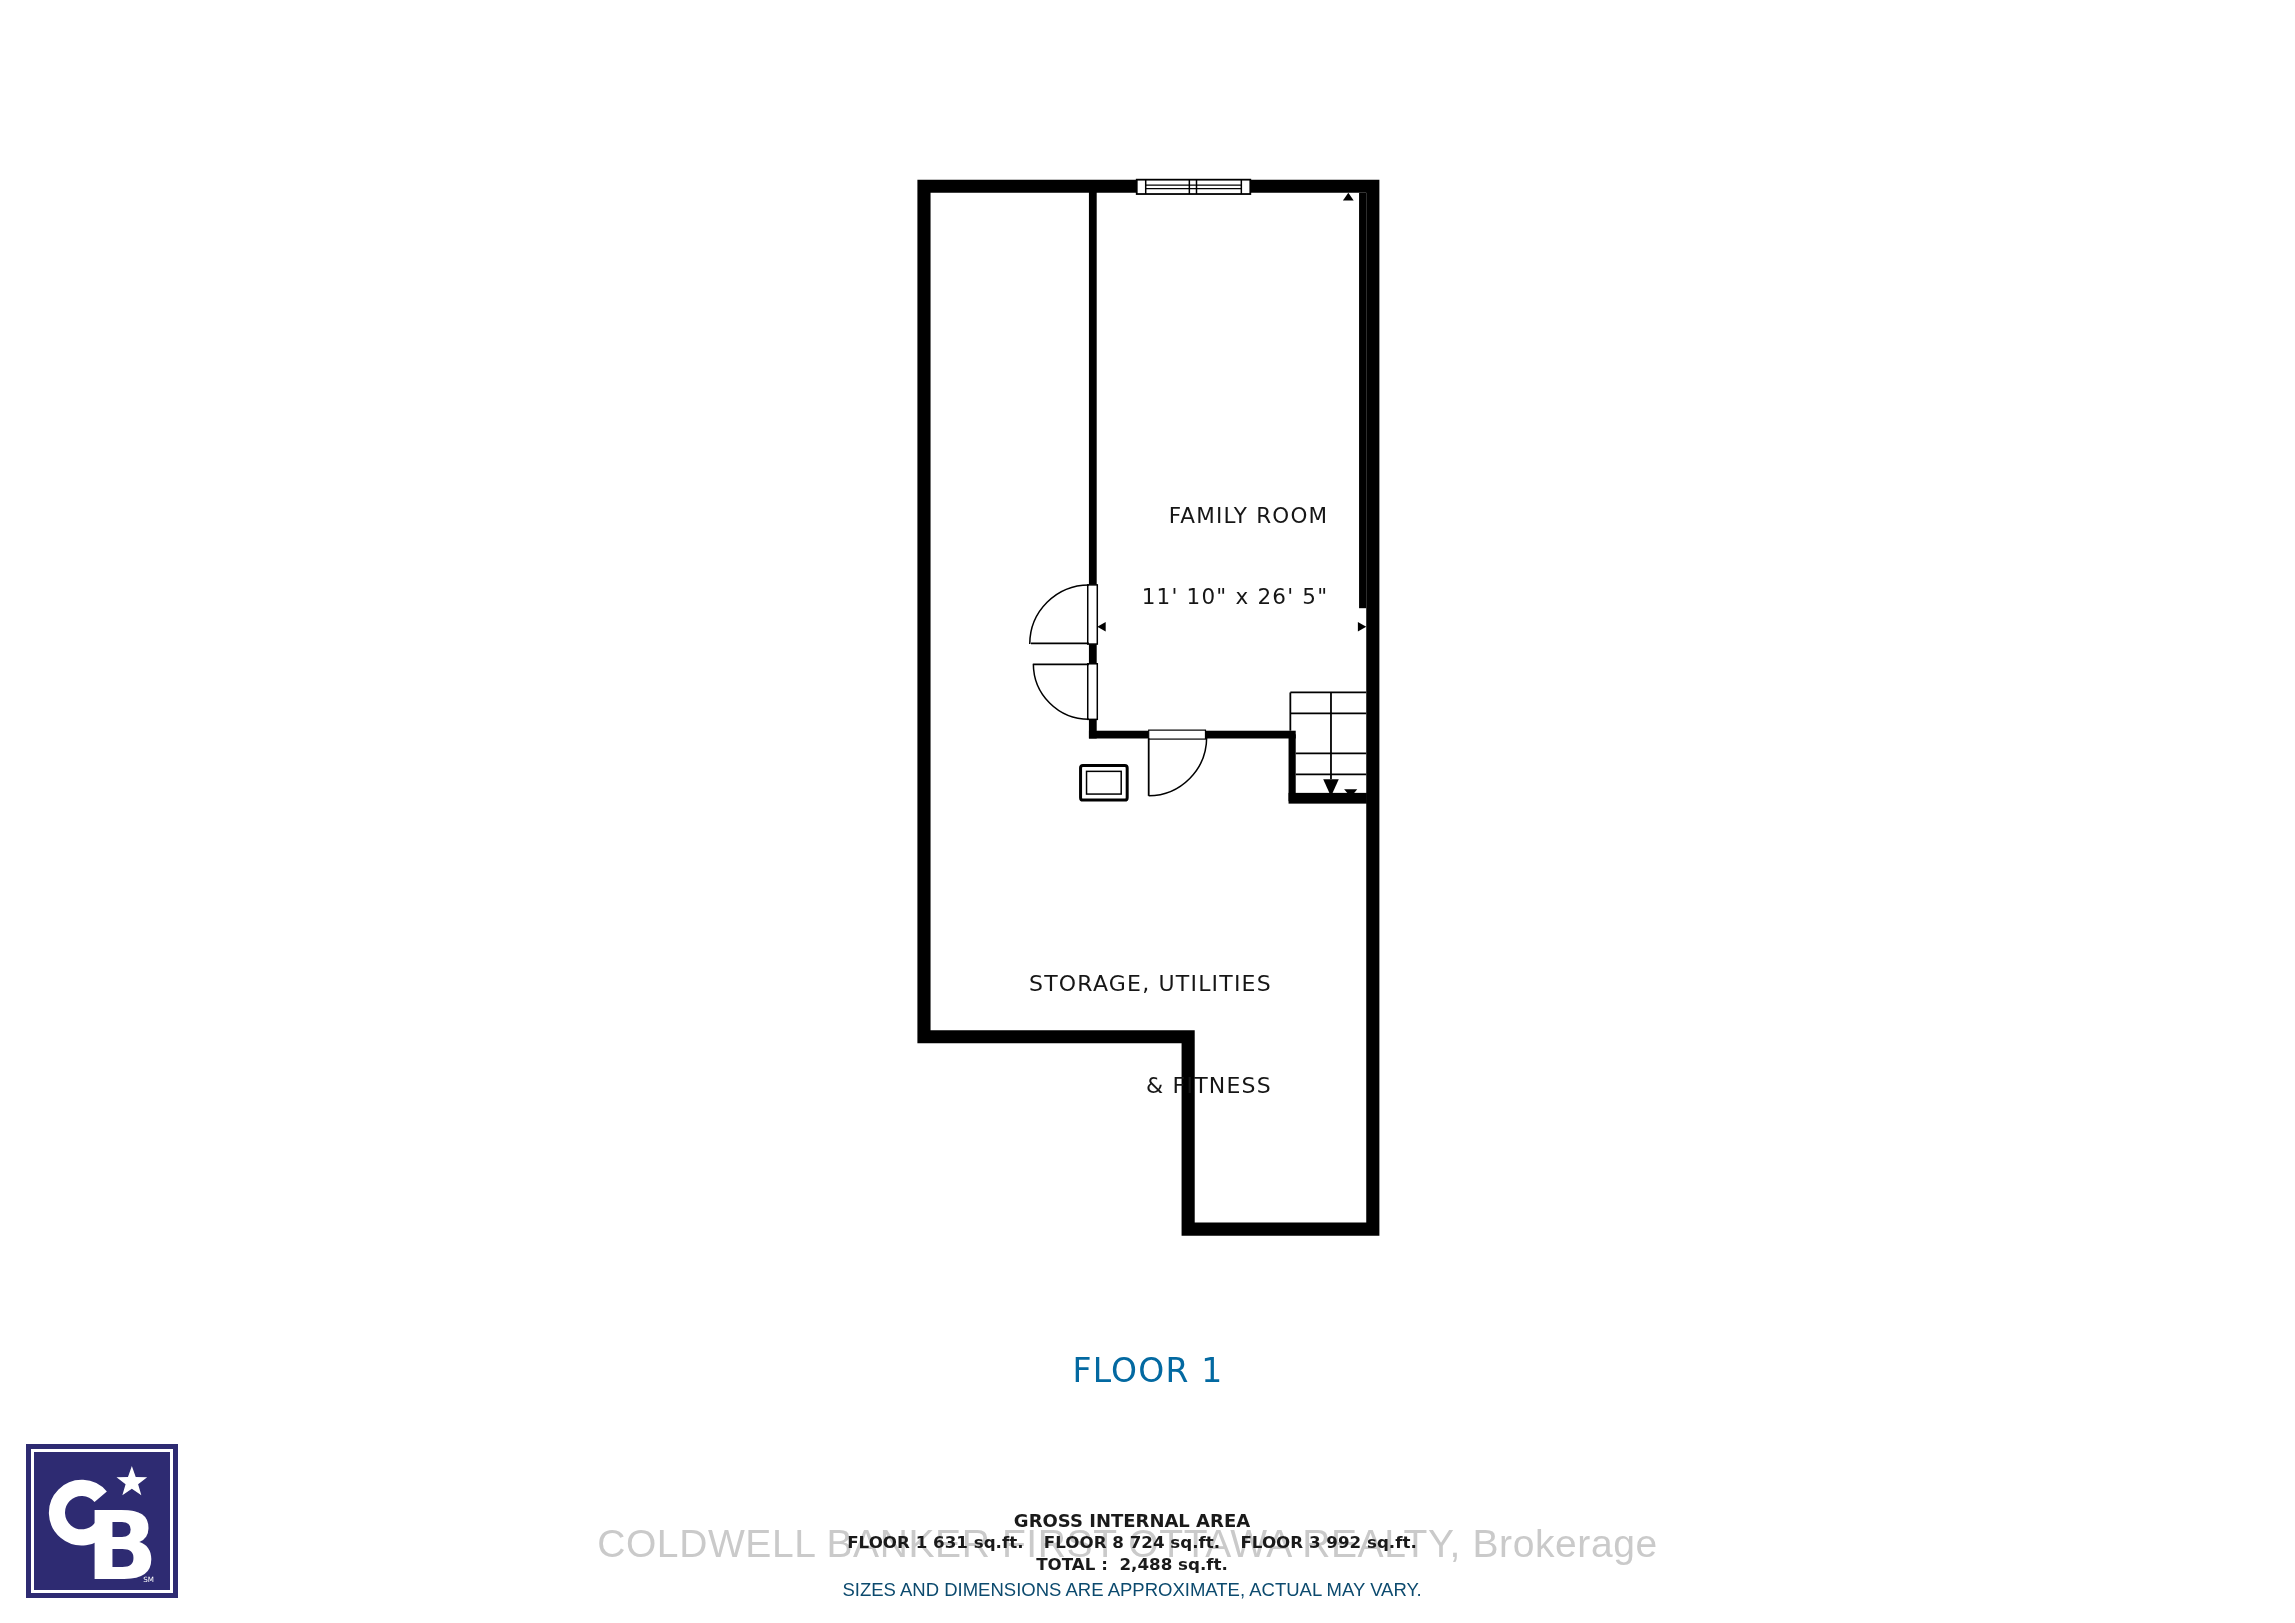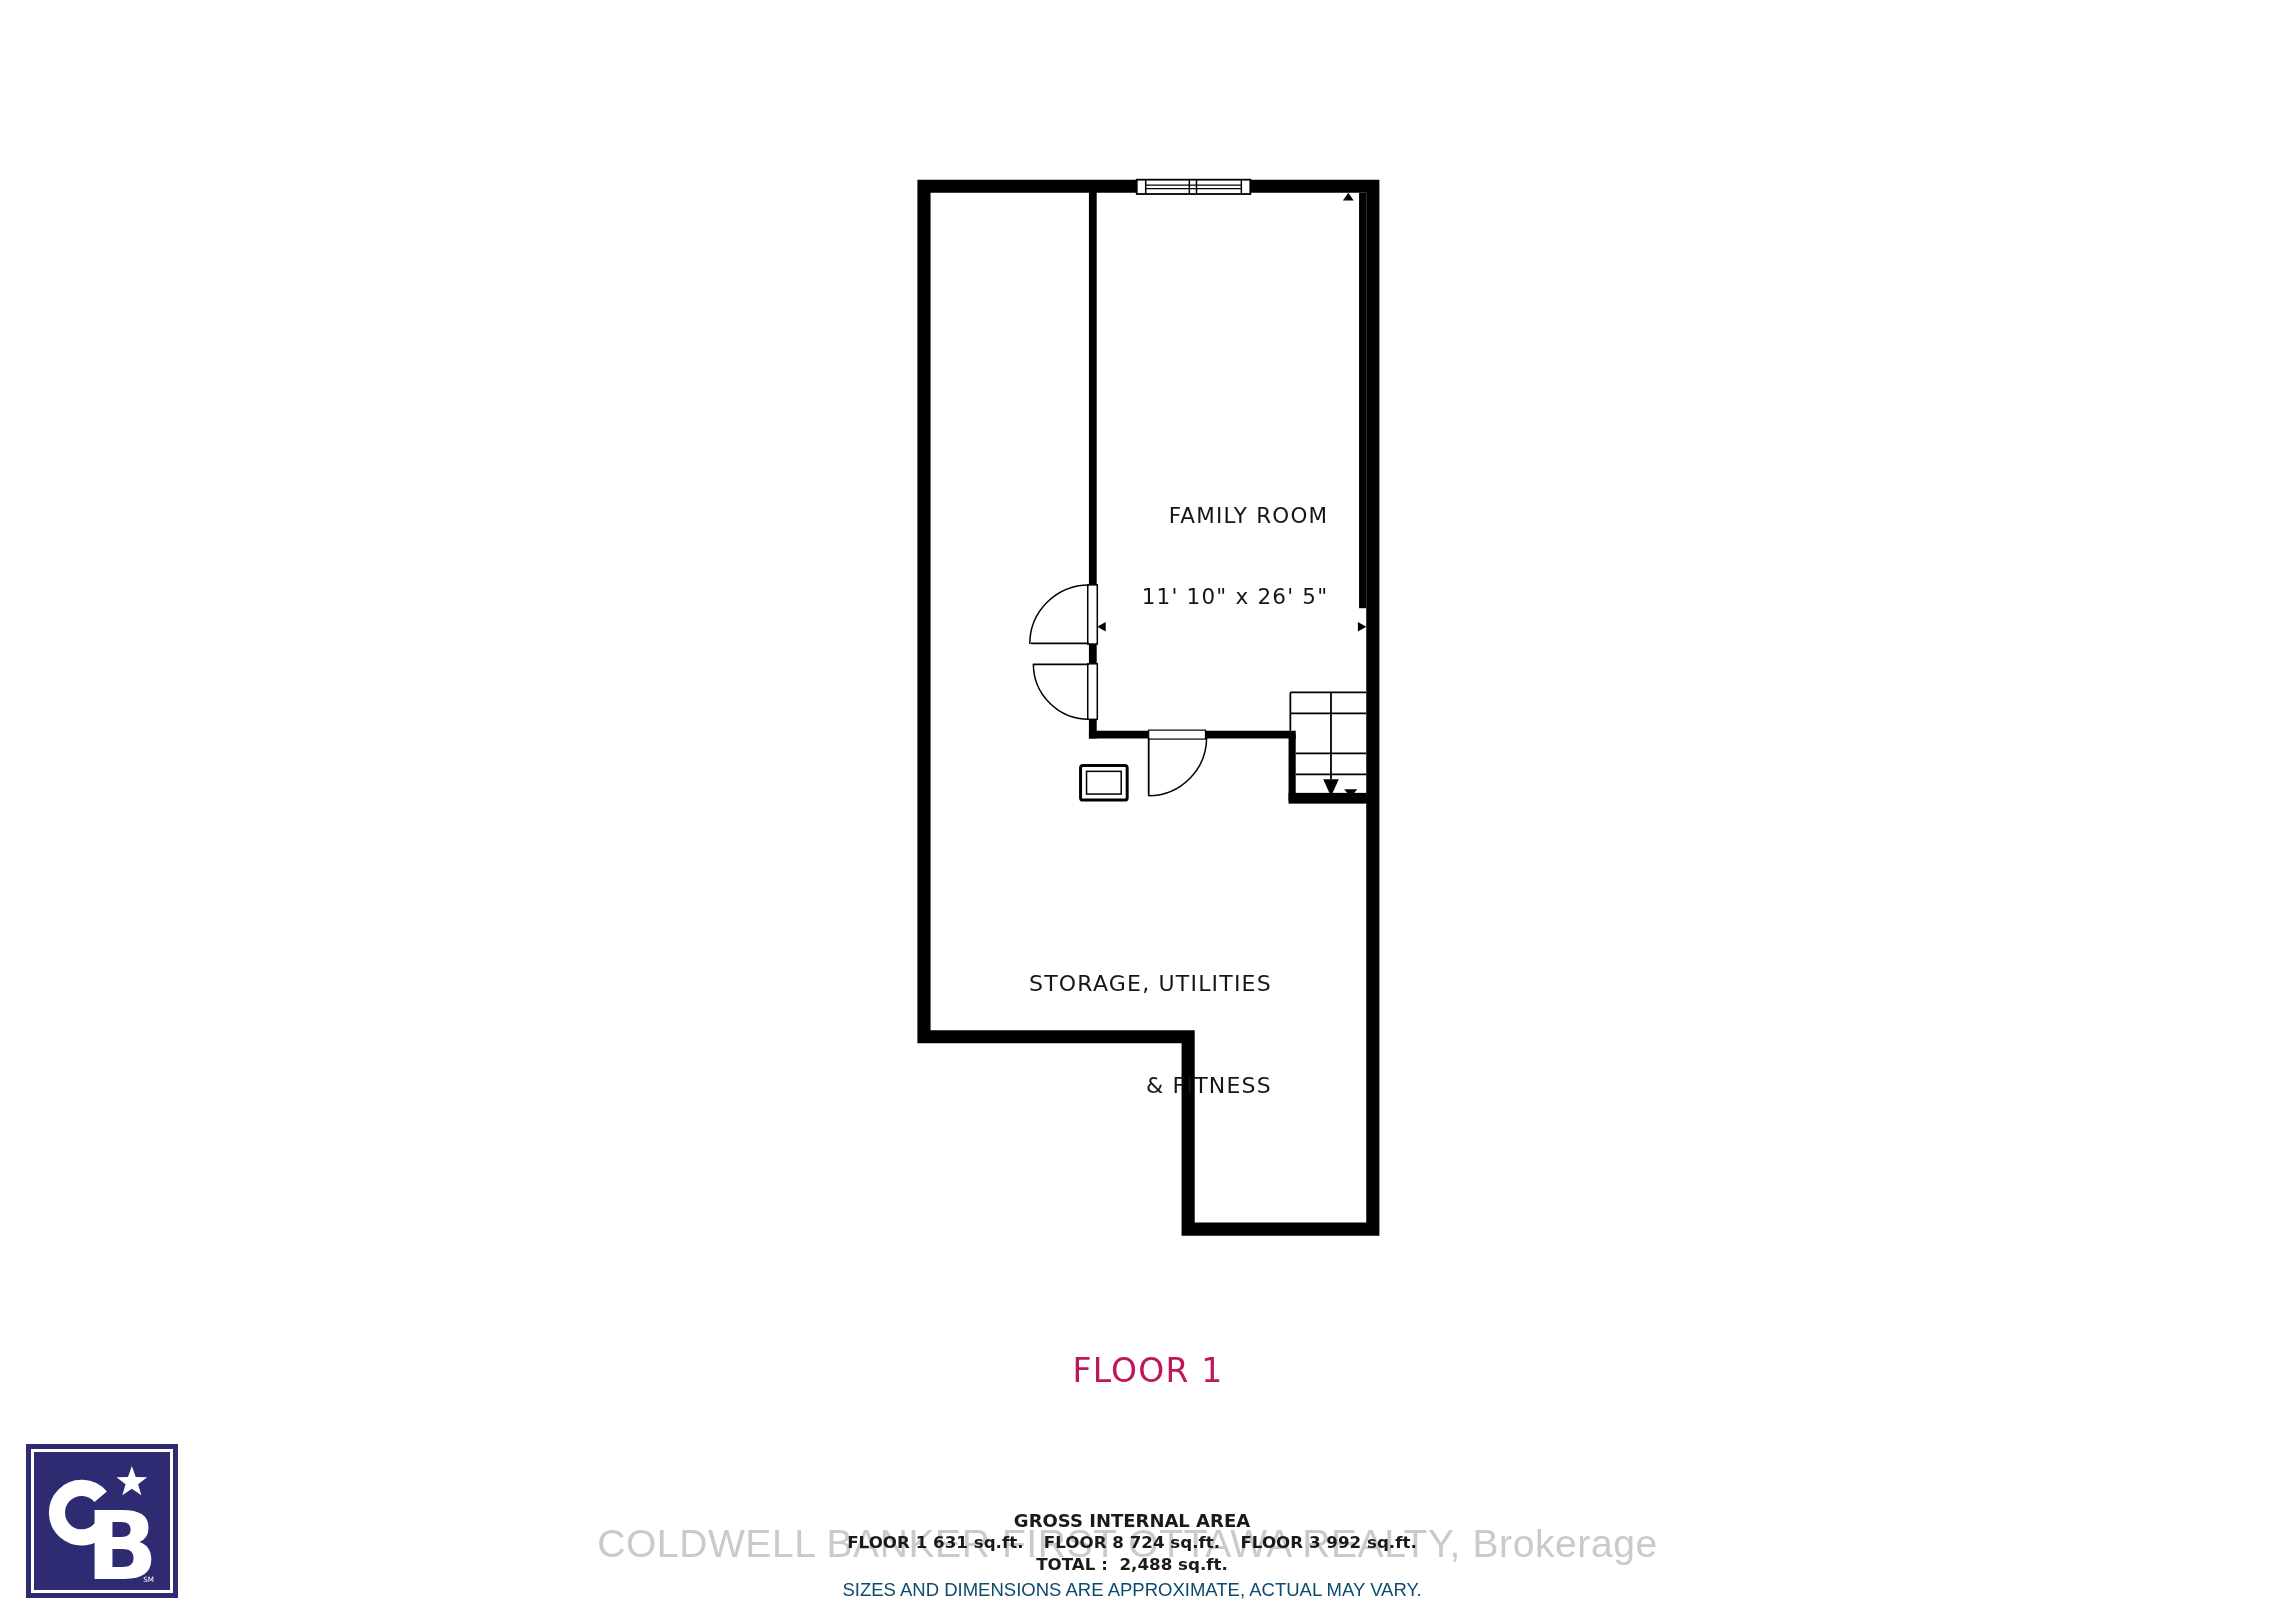--- a/index.html
+++ b/index.html
@@ -5,21 +5,21 @@
   html,body{margin:0;padding:0;}
   body{
     width:2295px;height:1624px;position:relative;background:#ffffff;
     overflow:hidden;font-family:"DejaVu Sans",sans-serif;
   }
   .plan-svg{position:absolute;left:0;top:0;width:2295px;height:1624px;z-index:1;}
   .label{position:absolute;color:#161616;white-space:pre;z-index:3;}
   .label-center{transform:translateX(-50%);text-align:right;}
   .family-label{left:1235px;top:448px;font-size:21.5px;letter-spacing:1.2px;line-height:27px;}
   .storage-label{left:1029px;top:899px;font-size:22px;letter-spacing:1.2px;line-height:34px;text-align:right;}
-  .floor-title{left:1148px;top:1351px;font-size:33px;letter-spacing:1.2px;color:#be185d;}
+  .floor-title{left:1148px;top:1351px;font-size:33px;letter-spacing:1.2px;color:#0369a1;}
   .summary-line{position:absolute;left:1132px;transform:translateX(-50%);white-space:pre;z-index:3;color:#1a1a1a;}
   .sum-heading{top:1510px;font-size:18px;font-weight:bold;}
   .sum-floors{top:1532px;font-size:16.7px;font-weight:bold;display:flex;gap:20.3px;}
   .sum-total{top:1554px;font-size:16.7px;font-weight:bold;}
   .sum-disclaimer{top:1579px;font-size:18.5px;font-weight:normal;color:#0c4a6e;font-family:"Liberation Sans",sans-serif;}
   .watermark{
     position:absolute;left:0;top:1522px;width:2255px;text-align:center;z-index:2;
     font-family:"Liberation Sans",sans-serif;font-size:39px;letter-spacing:0.6px;
     color:#cacaca;white-space:pre;
   }

